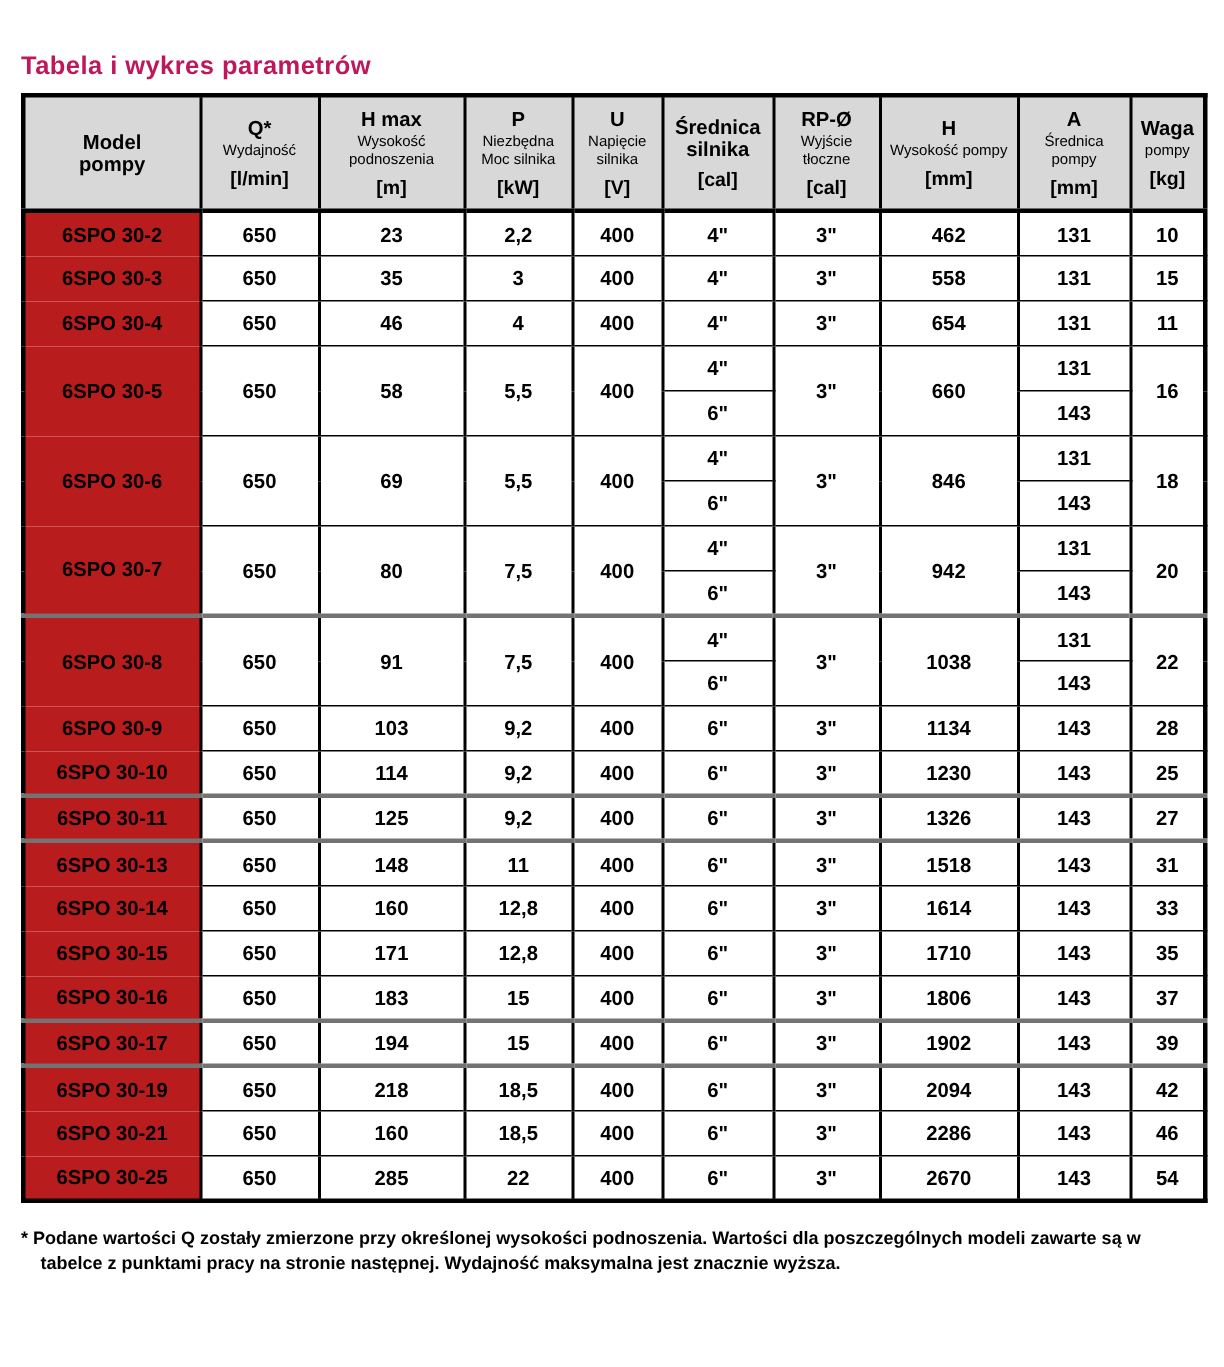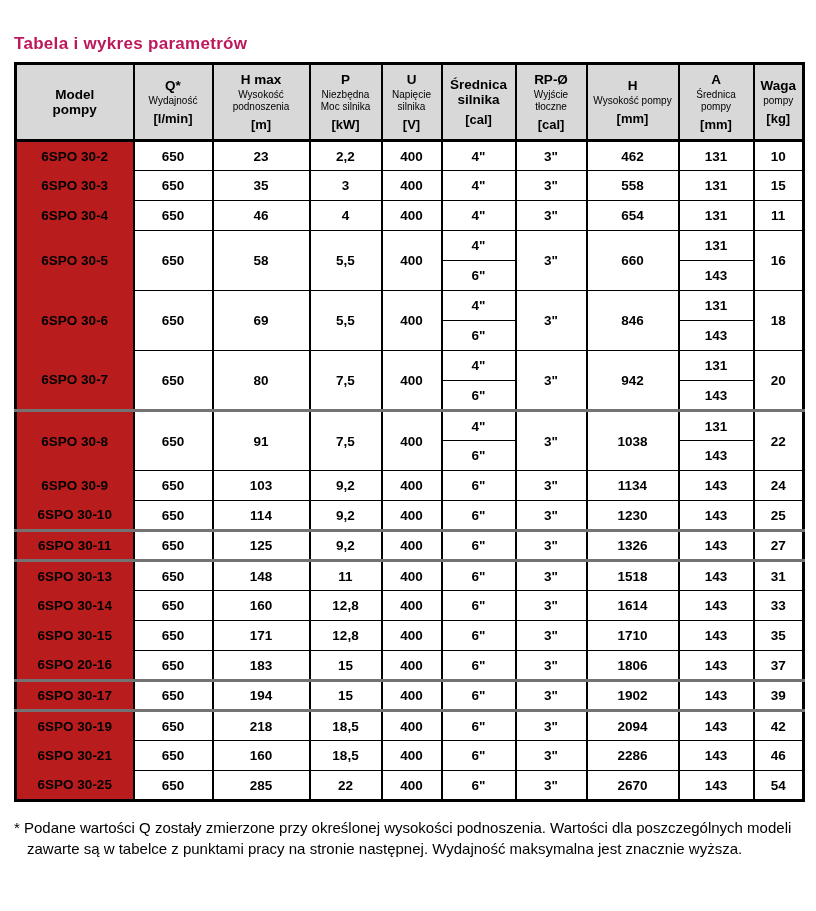--- a/index.html
+++ b/index.html
@@ -57,22 +57,22 @@
   tr.row-h { height: 30px; }
   td.model {
     background: #b91c1c;
     border-top: none;
   }
   .bb-thin  { border-bottom: 1.5px solid #000; }
   .bb-thick { border-bottom: 3px solid #737373; }
   .bb-none  { border-bottom: none; }
 
   .footnote {
-    font-size: 15px;
-    font-weight: normal;
+    font-size: 12px;
+    font-weight: bold;
     line-height: 1.4;
     margin: 15px 0 0 0;
     padding-left: 13px;
     text-indent: -13px;
     width: 784px;
   }
 </style>
 </head>
 <body>
 
@@ -268,21 +268,21 @@
         <tr class="row-s">
           <td class="model bb-none">6SPO 30-9</td>
           <td class="bb-thin">650</td>
           <td class="bb-thin">103</td>
           <td class="bb-thin">9,2</td>
           <td class="bb-thin">400</td>
           <td class="bb-thin">6"</td>
           <td class="bb-thin">3"</td>
           <td class="bb-thin">1134</td>
           <td class="bb-thin">143</td>
-          <td class="bb-thin">24</td>
+          <td class="bb-thin">28</td>
         </tr>
         <tr class="row-s">
           <td class="model bb-thick">6SPO 30-10</td>
           <td class="bb-thick">650</td>
           <td class="bb-thick">114</td>
           <td class="bb-thick">9,2</td>
           <td class="bb-thick">400</td>
           <td class="bb-thick">6"</td>
           <td class="bb-thick">3"</td>
           <td class="bb-thick">1230</td>
@@ -331,21 +331,21 @@
           <td class="bb-thin">171</td>
           <td class="bb-thin">12,8</td>
           <td class="bb-thin">400</td>
           <td class="bb-thin">6"</td>
           <td class="bb-thin">3"</td>
           <td class="bb-thin">1710</td>
           <td class="bb-thin">143</td>
           <td class="bb-thin">35</td>
         </tr>
         <tr class="row-s">
-          <td class="model bb-thick">6SPO 20-16</td>
+          <td class="model bb-thick">6SPO 30-16</td>
           <td class="bb-thick">650</td>
           <td class="bb-thick">183</td>
           <td class="bb-thick">15</td>
           <td class="bb-thick">400</td>
           <td class="bb-thick">6"</td>
           <td class="bb-thick">3"</td>
           <td class="bb-thick">1806</td>
           <td class="bb-thick">143</td>
           <td class="bb-thick">37</td>
         </tr>

